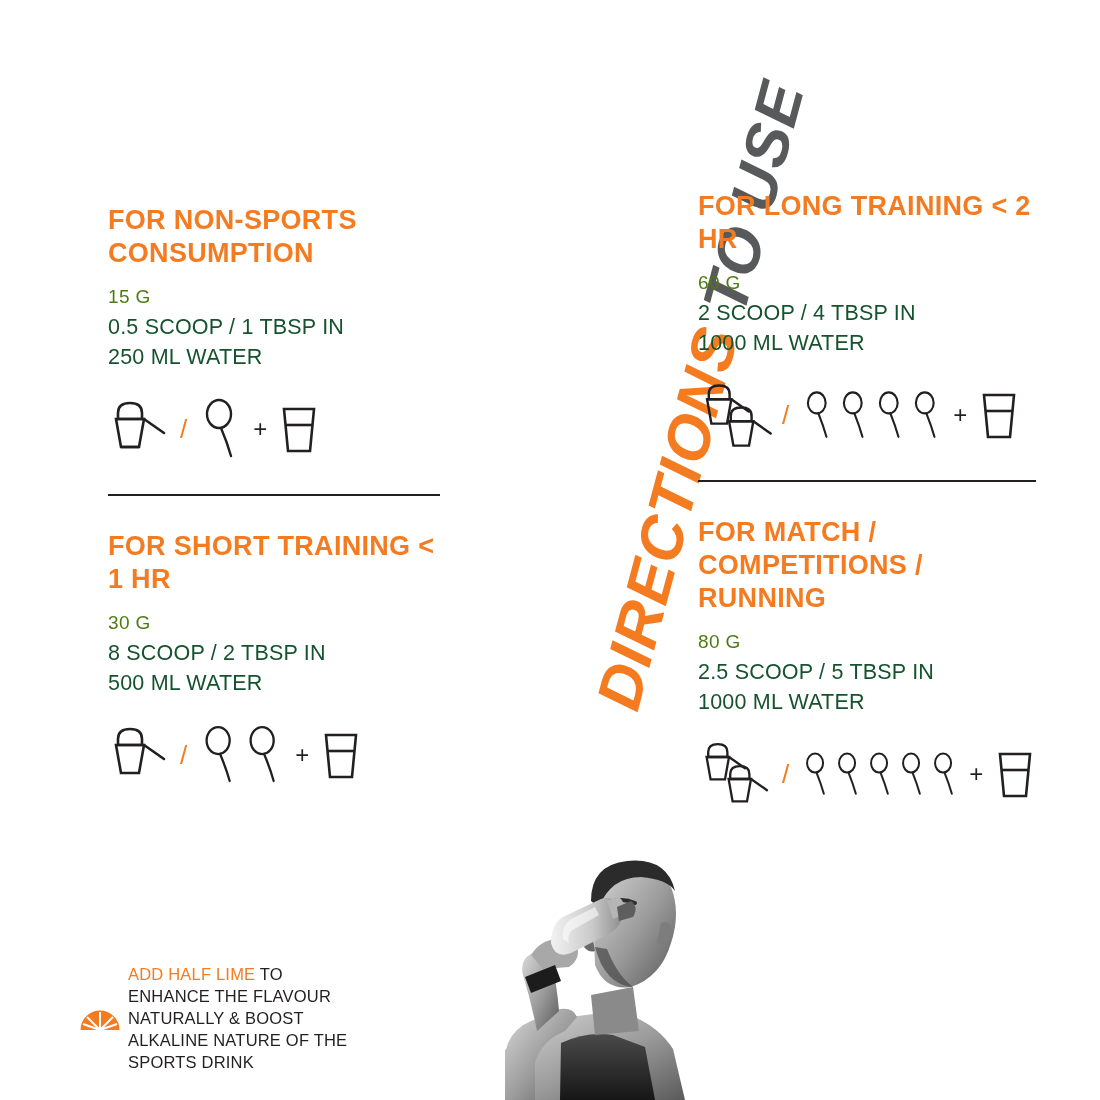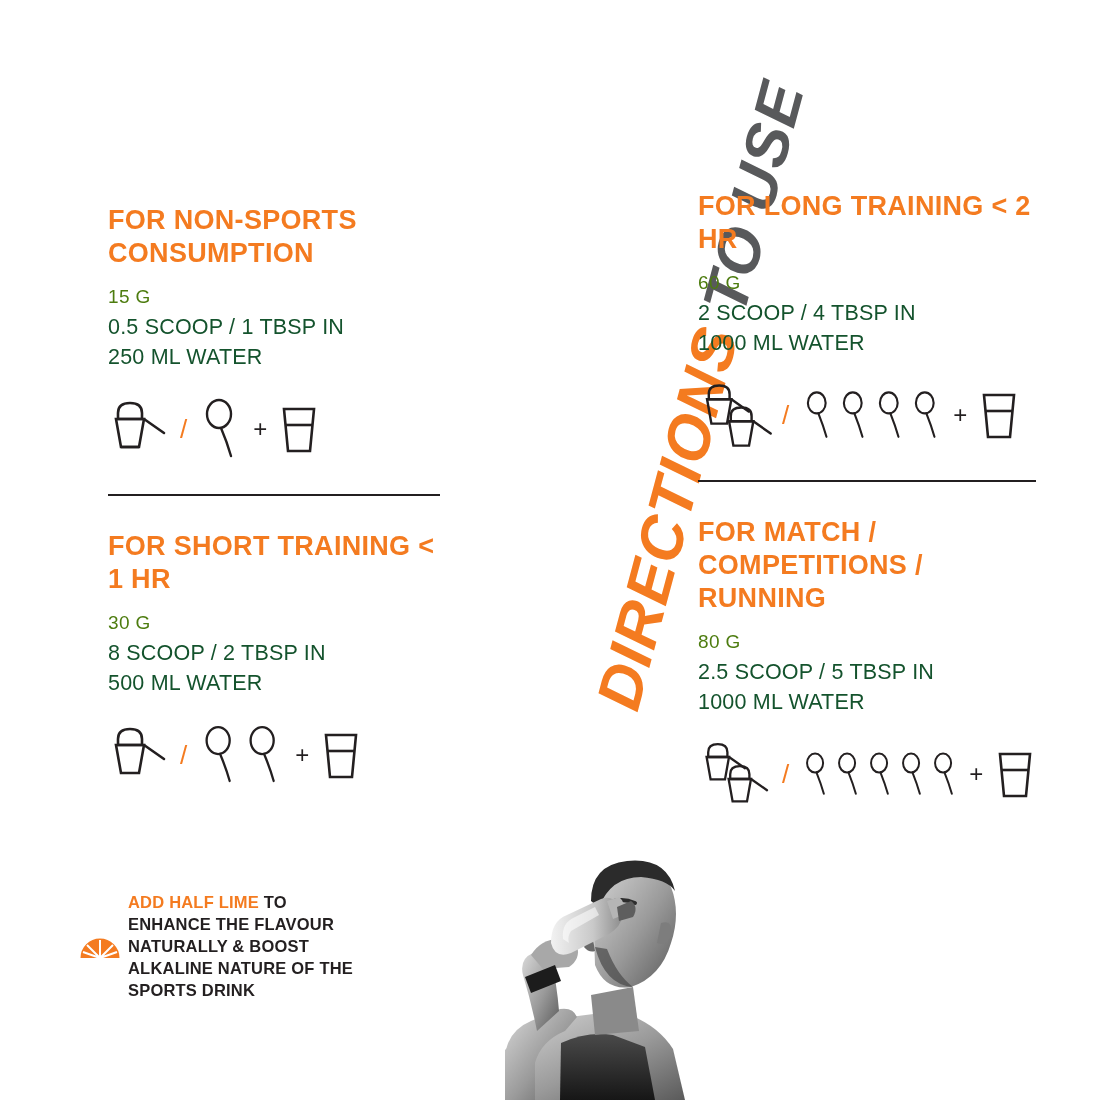--- a/index.html
+++ b/index.html
@@ -96,25 +96,24 @@
   .divider {
     height: 2px; background: #231F20;
     margin: 30px 0 34px 0;
   }
   .divider-left  { width: 332px; }
   .divider-right { width: 338px; }
 
   
   .lime-note {
     position: absolute;
-    left: 78px; top: 892px;
+    left: 78px; top: 964px;
     width: 290px;
     display: flex;
     align-items: flex-start;
-    font-weight: bold;
   }
   .lime-icon { width: 44px; flex: 0 0 44px; margin-top: 44px; }
   .lime-text {
     font-size: 16.5px;
     line-height: 1.33;
     color: #231F20;
     letter-spacing: 0.2px;
     padding-left: 6px;
   }
   .lime-text .hl { color: #F47B20; }

